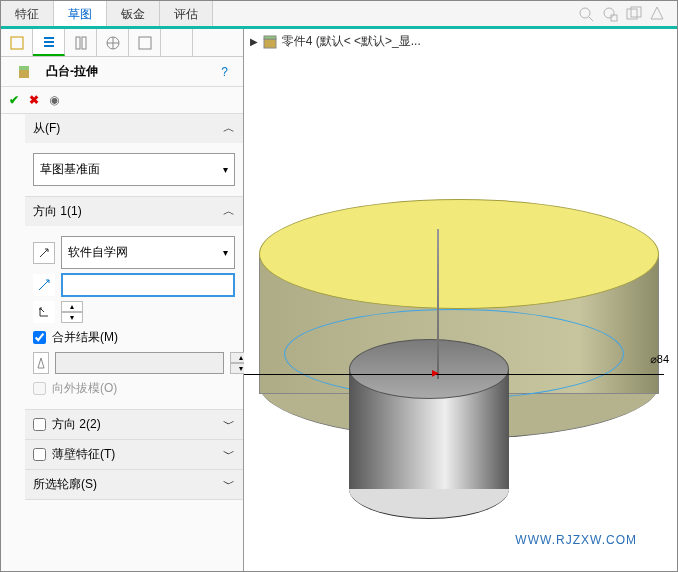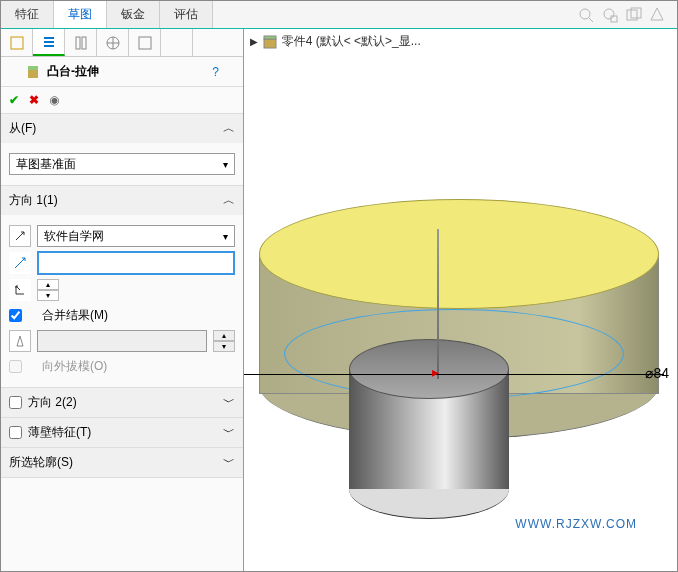--- a/index.html
+++ b/index.html
@@ -1,62 +1,62 @@
 <!DOCTYPE html>
 <html><head>
 <meta charset="utf-8">
 <style>
 * { margin: 0; padding: 0; box-sizing: border-box; font-family: "Microsoft YaHei", Arial, sans-serif; font-size: 12px; }
 body { width: 678px; height: 572px; background: #fff; overflow: hidden; position: relative; }
 .root { display: flex; flex-direction: column; width: 100%; height: 100%; border: 1px solid #888; }
-.topbar { display: flex; height: 28px; background: #f5f5f5; border-bottom: 1px solid #14b8a6; align-items: stretch; }
+.topbar { display: flex; height: 28px; background: #f5f5f5; border-bottom: 3px solid #14b8a6; align-items: stretch; }
 .tab { padding: 5px 14px; border-right: 1px solid #ccc; cursor: pointer; background: #eee; color: #333; }
 .tab.active { background: #fff; color: #0066cc; }
 .viewicons { margin-left: auto; display: flex; gap: 6px; padding: 4px 10px; align-items: center; }
 .viewicons svg { width: 18px; height: 18px; opacity: 0.6; }
 .main { display: flex; flex: 1; overflow: hidden; }
 .left { width: 243px; border-right: 1px solid #999; background: #fafafa; display: flex; flex-direction: column; }
 .panel-tabs { display: flex; height: 28px; border-bottom: 1px solid #ccc; }
 .ptab { width: 32px; display: flex; align-items: center; justify-content: center; border-right: 1px solid #ccc; cursor: pointer; }
 .ptab.active { background: #fff; border-bottom: 2px solid #0a0; }
-.feature-title { display: flex; align-items: center; padding: 6px 24px; gap: 6px; border-bottom: 1px solid #ddd; }
+.feature-title { display: flex; align-items: center; padding: 6px 15px; gap: 14px; border-bottom: 1px solid #ddd; }
 .feature-title .help { margin-left: auto; color: #007acc; cursor: pointer; }
 .confirm-bar { display: flex; align-items: center; gap: 10px; padding: 6px 8px; border-bottom: 1px solid #ddd; }
 .confirm-bar .ok { color: #0a0; font-weight: bold; cursor: pointer; }
 .confirm-bar .cancel { color: #d00; font-weight: bold; cursor: pointer; }
-.section { border-bottom: 1px solid #ddd; }
+.section { border-bottom: 1px solid #ddd; margin-left: 24px; }
 .section-hdr { display: flex; align-items: center; padding: 6px 8px; cursor: pointer; background: #f0f0f0; }
 .section-hdr .chev { margin-left: auto; }
 .section-body { padding: 6px 8px; }
 .row { display: flex; align-items: center; gap: 6px; margin: 4px 0; }
-.dropdown { flex: 1; height: 22px; border: 1px solid #999; background: #fff; padding: 2px 6px; display: flex; align-items: center; justify-content: space-between; cursor: pointer; }
+.dropdown { flex: 1; height: 33px; border: 1px solid #999; background: #fff; padding: 2px 6px; display: flex; align-items: center; justify-content: space-between; cursor: pointer; }
 .dropdown .arr { font-size: 10px; }
 .ico-btn { width: 22px; height: 22px; border: 1px solid #bbb; background: #fff; display: flex; align-items: center; justify-content: center; cursor: pointer; }
 .input-blue { flex: 1; height: 24px; border: 2px solid #3a95e2; background: #fff; }
 .input-txt { flex: 1; height: 22px; border: 1px solid #999; padding: 2px 6px; }
-.chk { display: flex; align-items: center; gap: 20px; margin: 6px 0; }
+.chk { display: flex; align-items: center; gap: 6px; margin: 6px 0; }
 .chk input { width: 13px; height: 13px; }
 .chk.disabled { color: #999; }
 .viewport { flex: 1; position: relative; background: #fff; overflow: hidden; }
 .crumb { position: absolute; top: 4px; left: 6px; display: flex; align-items: center; gap: 4px; font-size: 11px; color: #333; }
 .crumb .tri { font-size: 10px; }
 .cyl-big { position: absolute; left: 10px; top: 170px; width: 410px; height: 220px; }
 .cyl-top { width: 400px; height: 110px; border-radius: 50%; background: #f1e97a; border: 1px solid #a39e40; position: absolute; top: 0; left: 5px; }
 .cyl-body { width: 400px; height: 140px; background: linear-gradient(90deg,#adac85 0%,#b4b38e 20%,#c6c59e 80%,#8e8d6a 100%); position: absolute; top: 55px; left: 5px; border: 1px solid #888; border-top: none; }
 .cyl-bot { width: 400px; height: 110px; border-radius: 50%; background: #b4b38e; position: absolute; top: 130px; left: 5px; border-bottom: 1px solid #666; }
 .ellipse-blue { position: absolute; width: 340px; height: 90px; border: 1px solid #3fa4e6; border-radius: 50%; top: 280px; left: 40px; }
 .cyl-sm { position: absolute; left: 100px; top: 310px; width: 170px; height: 180px; }
 .cyl-sm-top { width: 160px; height: 60px; border-radius: 50%; background: linear-gradient(180deg,#7a7a7a,#aaa); position: absolute; top: 0; left: 5px; border: 1px solid #555; }
 .cyl-sm-body { width: 160px; height: 120px; background: linear-gradient(90deg,#555 0%,#bbb 40%,#eee 60%,#555 100%); position: absolute; top: 30px; left: 5px; }
 .cyl-sm-bot { width: 160px; height: 60px; border-radius: 50%; background: #ddd; position: absolute; top: 120px; left: 5px; border-bottom: 1px solid #333; }
 .axis-v { position: absolute; width: 2px; height: 150px; background: linear-gradient(180deg,#999,#666); left: 193px; top: 200px; }
 .axis-h { position: absolute; height: 1px; width: 420px; background: #000; top: 345px; left: 0; }
-.dim { position: absolute; right: 8px; top: 336px; font-size: 14px; color: #000; }
+.dim { position: absolute; right: 8px; top: 324px; font-size: 11px; color: #000; }
 .watermark { position: absolute; right: 20px; bottom: 60px; font-weight: bold; font-size: 22px; color: #2a6fb7; text-shadow: 1px 1px 0 #fff, -1px -1px 0 #fff; }
-.watermark2 { position: absolute; right: 40px; bottom: 40px; font-size: 12px; color: #2a6fb7; letter-spacing: 1px; }
+.watermark2 { position: absolute; right: 40px; bottom: 24px; font-size: 12px; color: #2a6fb7; letter-spacing: 1px; }
 .triad { position: absolute; left: 188px; top: 335px; }
 .triad .r { color: #d00; font-size: 14px; }
 </style>
 </head>
 <body>
 
 <div class="root">
   <div class="topbar">
     <div class="tab">特征</div>
     <div class="tab active">草图</div>

